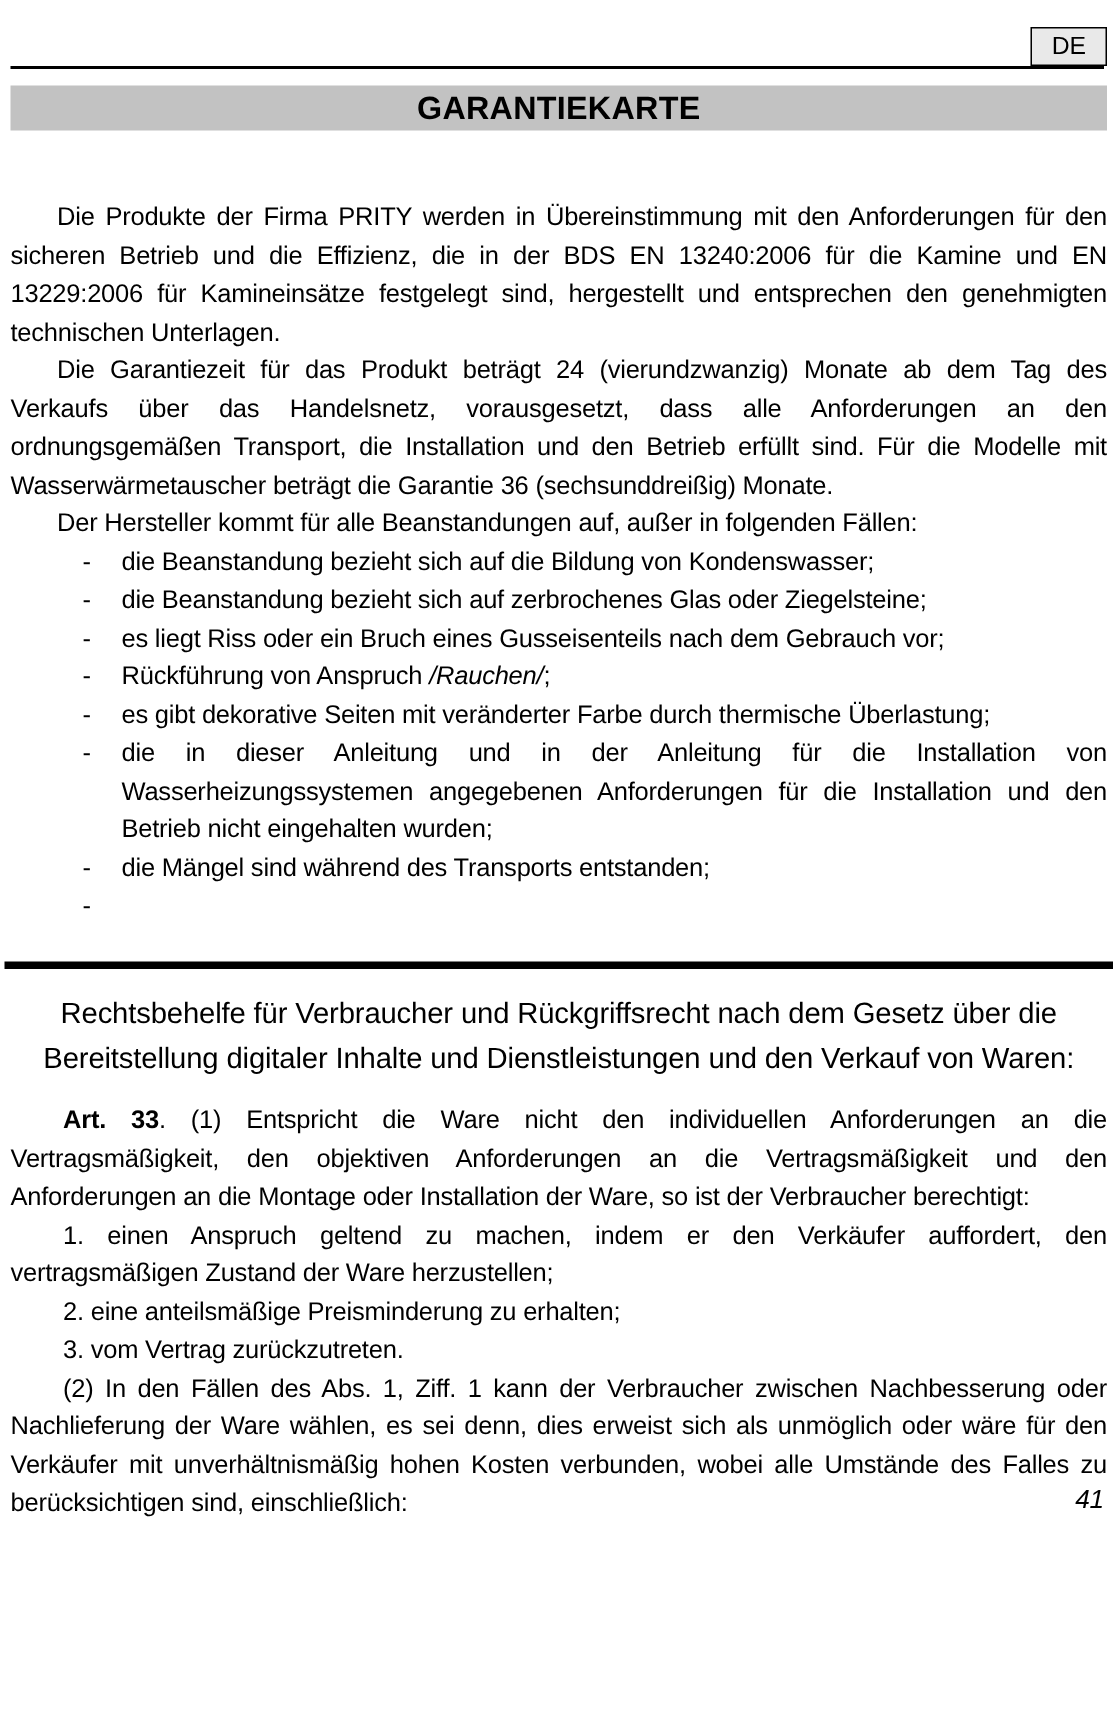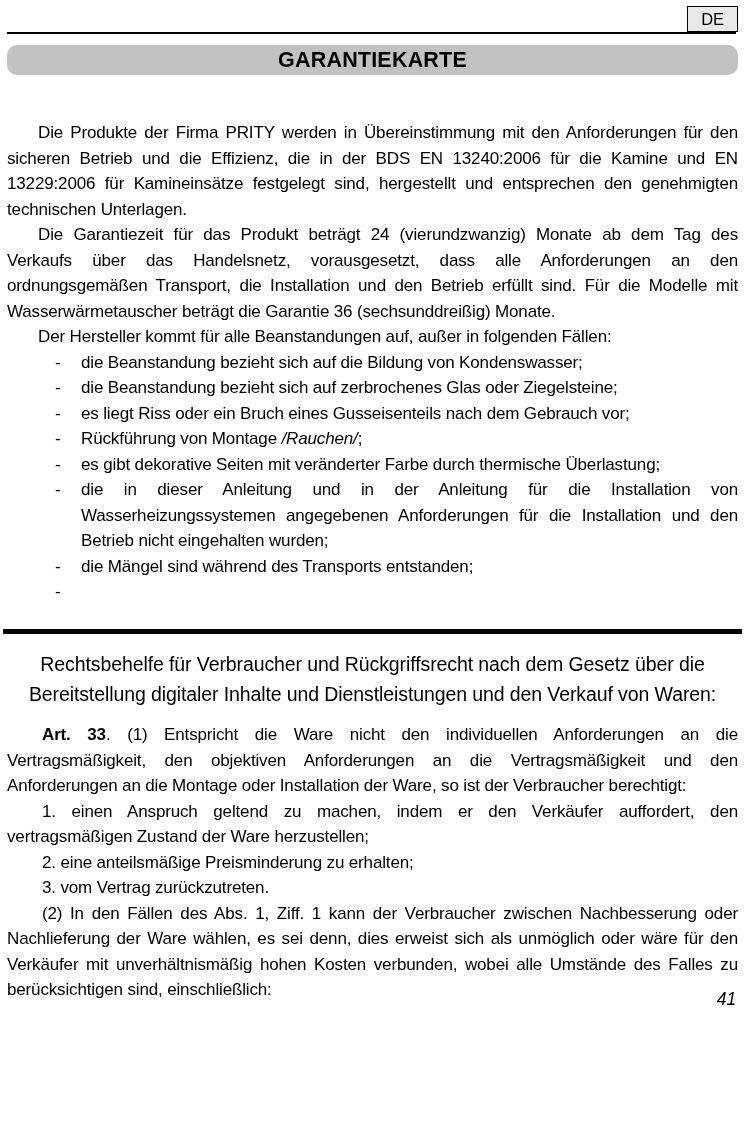--- a/index.html
+++ b/index.html
@@ -3,21 +3,21 @@
 <meta charset="utf-8">
 <style>
   html,body { margin:0; padding:0; background:#ffffff; }
   .page {
     position:relative;
     width:745px; height:1012px;
     background:#fff;
     font-family:"Liberation Sans", sans-serif;
     color:#000;
     box-sizing:border-box;
-    padding:3px 7px;
+    padding:15px 7px;
     overflow:hidden;
     letter-spacing:-0.15px;
   }
   
   .header { position:relative; height:31px; }
   .top-rule {
     position:absolute; left:0; right:2px; top:29px;
     height:2px; background:#000;
   }
   .lang-badge {
@@ -28,21 +28,21 @@
     box-sizing:border-box;
     display:flex; align-items:center; justify-content:center;
     font-size:16.5px;
     z-index:2;
   }
   .title-banner {
     margin-top:11px;
     height:30px;
     background:var(--banner-bg,#c2c2c2);
     display:flex; align-items:center; justify-content:center;
-    font-size:21.5px; font-weight:bold; letter-spacing:0.2px;border-radius:10px;
+    font-size:21.5px; font-weight:bold; letter-spacing:0.2px;
   }
   
   .doc-text { font-size:17px; line-height:25.5px; text-align:justify; }
   .warranty { margin-top:45px; }
   p.para { margin:0; text-indent:31px; }
   
   .dash-list { margin:0; }
   .li { position:relative; padding-left:74px; text-align:justify; }
   .li .marker { position:absolute; left:48px; top:0; }
   
@@ -87,21 +87,21 @@
       <div class="li">
         <span class="marker">-</span>
         <span class="li-text">die Beanstandung bezieht sich auf zerbrochenes Glas oder Ziegelsteine;</span>
       </div>
       <div class="li">
         <span class="marker">-</span>
         <span class="li-text">es liegt Riss oder ein Bruch eines Gusseisenteils nach dem Gebrauch vor;</span>
       </div>
       <div class="li">
         <span class="marker">-</span>
-        <span class="li-text"><span>Rückführung von Montage </span><i>/Rauchen/</i><span>;</span></span>
+        <span class="li-text"><span>Rückführung von Anspruch </span><i>/Rauchen/</i><span>;</span></span>
       </div>
       <div class="li">
         <span class="marker">-</span>
         <span class="li-text">es gibt dekorative Seiten mit veränderter Farbe durch thermische Überlastung;</span>
       </div>
       <div class="li">
         <span class="marker">-</span>
         <span class="li-text">die in dieser Anleitung und in der Anleitung für die Installation von Wasserheizungssystemen angegebenen Anforderungen für die Installation und den Betrieb nicht eingehalten wurden;</span>
       </div>
       <div class="li">

